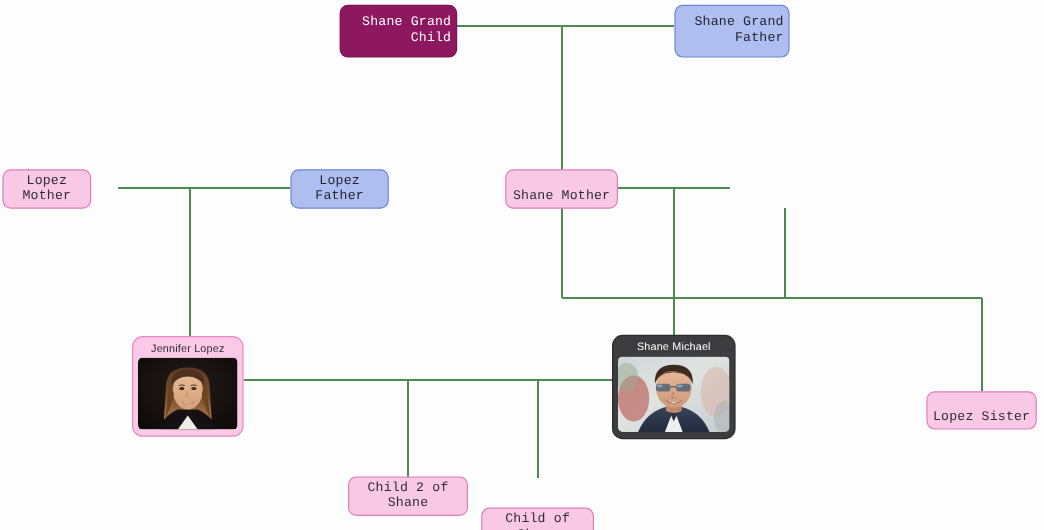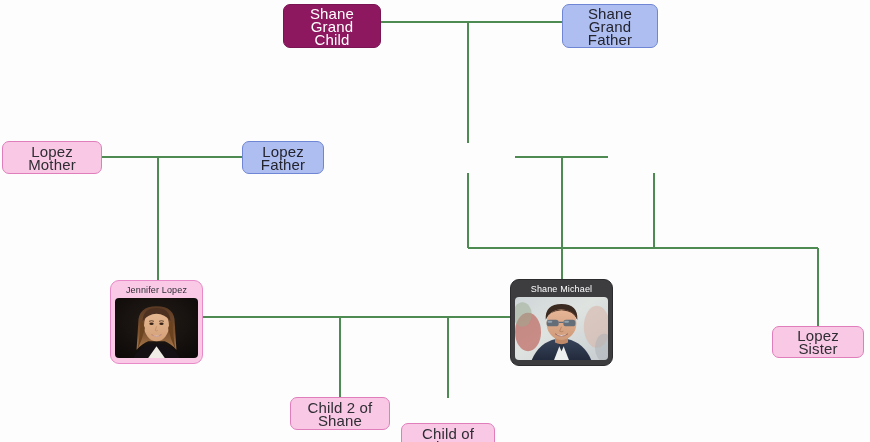--- a/index.html
+++ b/index.html
@@ -23,28 +23,29 @@
     left: 0;
     top: 0;
     width: 870px;
     height: 442px;
     pointer-events: none;
   }
   .node {
     position: absolute;
     box-sizing: border-box;
     display: flex;
-    align-items: center;
+    align-items: flex-end;
     justify-content: center;
     text-align: center;
     border-radius: 7px;
-    font-size: 15px;
+    font-size: 11px;
     line-height: 13px;
     letter-spacing: 0.15px;
     padding: 2px 4px;
+    font-family: Liberation Mono, monospace;
   }
   
   .theme-pink {
     background: #f9c8e4;
     border: 1.2px solid #e07ebc;
     color: #2d2d33;
   }
   .theme-blue {
     background: #aebef0;
     border: 1.2px solid #6f86d4;
@@ -125,28 +126,31 @@
   <div class="node theme-magenta" style="left:283px; top:4px; width:98px; height:44px; flex-direction:column;">
     <span>Shane Grand</span>
     <span>Child</span>
   </div>
 
   <div class="node theme-blue" style="left:562px; top:4px; width:96px; height:44px; flex-direction:column;">
     <span>Shane Grand</span>
     <span>Father</span>
   </div>
 
-  <div class="node theme-pink" style="left:2px; top:141px; width:100px; height:33px;">
+  <div class="node theme-pink" style="left:2px; top:141px; width:74px; height:33px;">
     <span>Lopez Mother</span>
   </div>
 
   <div class="node theme-blue" style="left:242px; top:141px; width:82px; height:33px;">
     <span>Lopez Father</span>
   </div>
 
+  <div class="node theme-pink" style="left:421px; top:141px; width:94px; height:33px;">
+    <span>Shane Mother</span>
+  </div>
 
 
   <div class="photo-card theme-card-pink" style="left:110px; top:280px; width:93px; height:84px;">
     <span class="card-label">Jennifer Lopez</span>
     <span class="photo-frame">
       <svg viewBox="0 0 100 72" preserveAspectRatio="none" xmlns="http://www.w3.org/2000/svg">
         <defs>
           <radialGradient id="jlBg" cx="50%" cy="40%" r="75%">
             <stop offset="0%" stop-color="#241c18"></stop>
             <stop offset="100%" stop-color="#0c0908"></stop>

